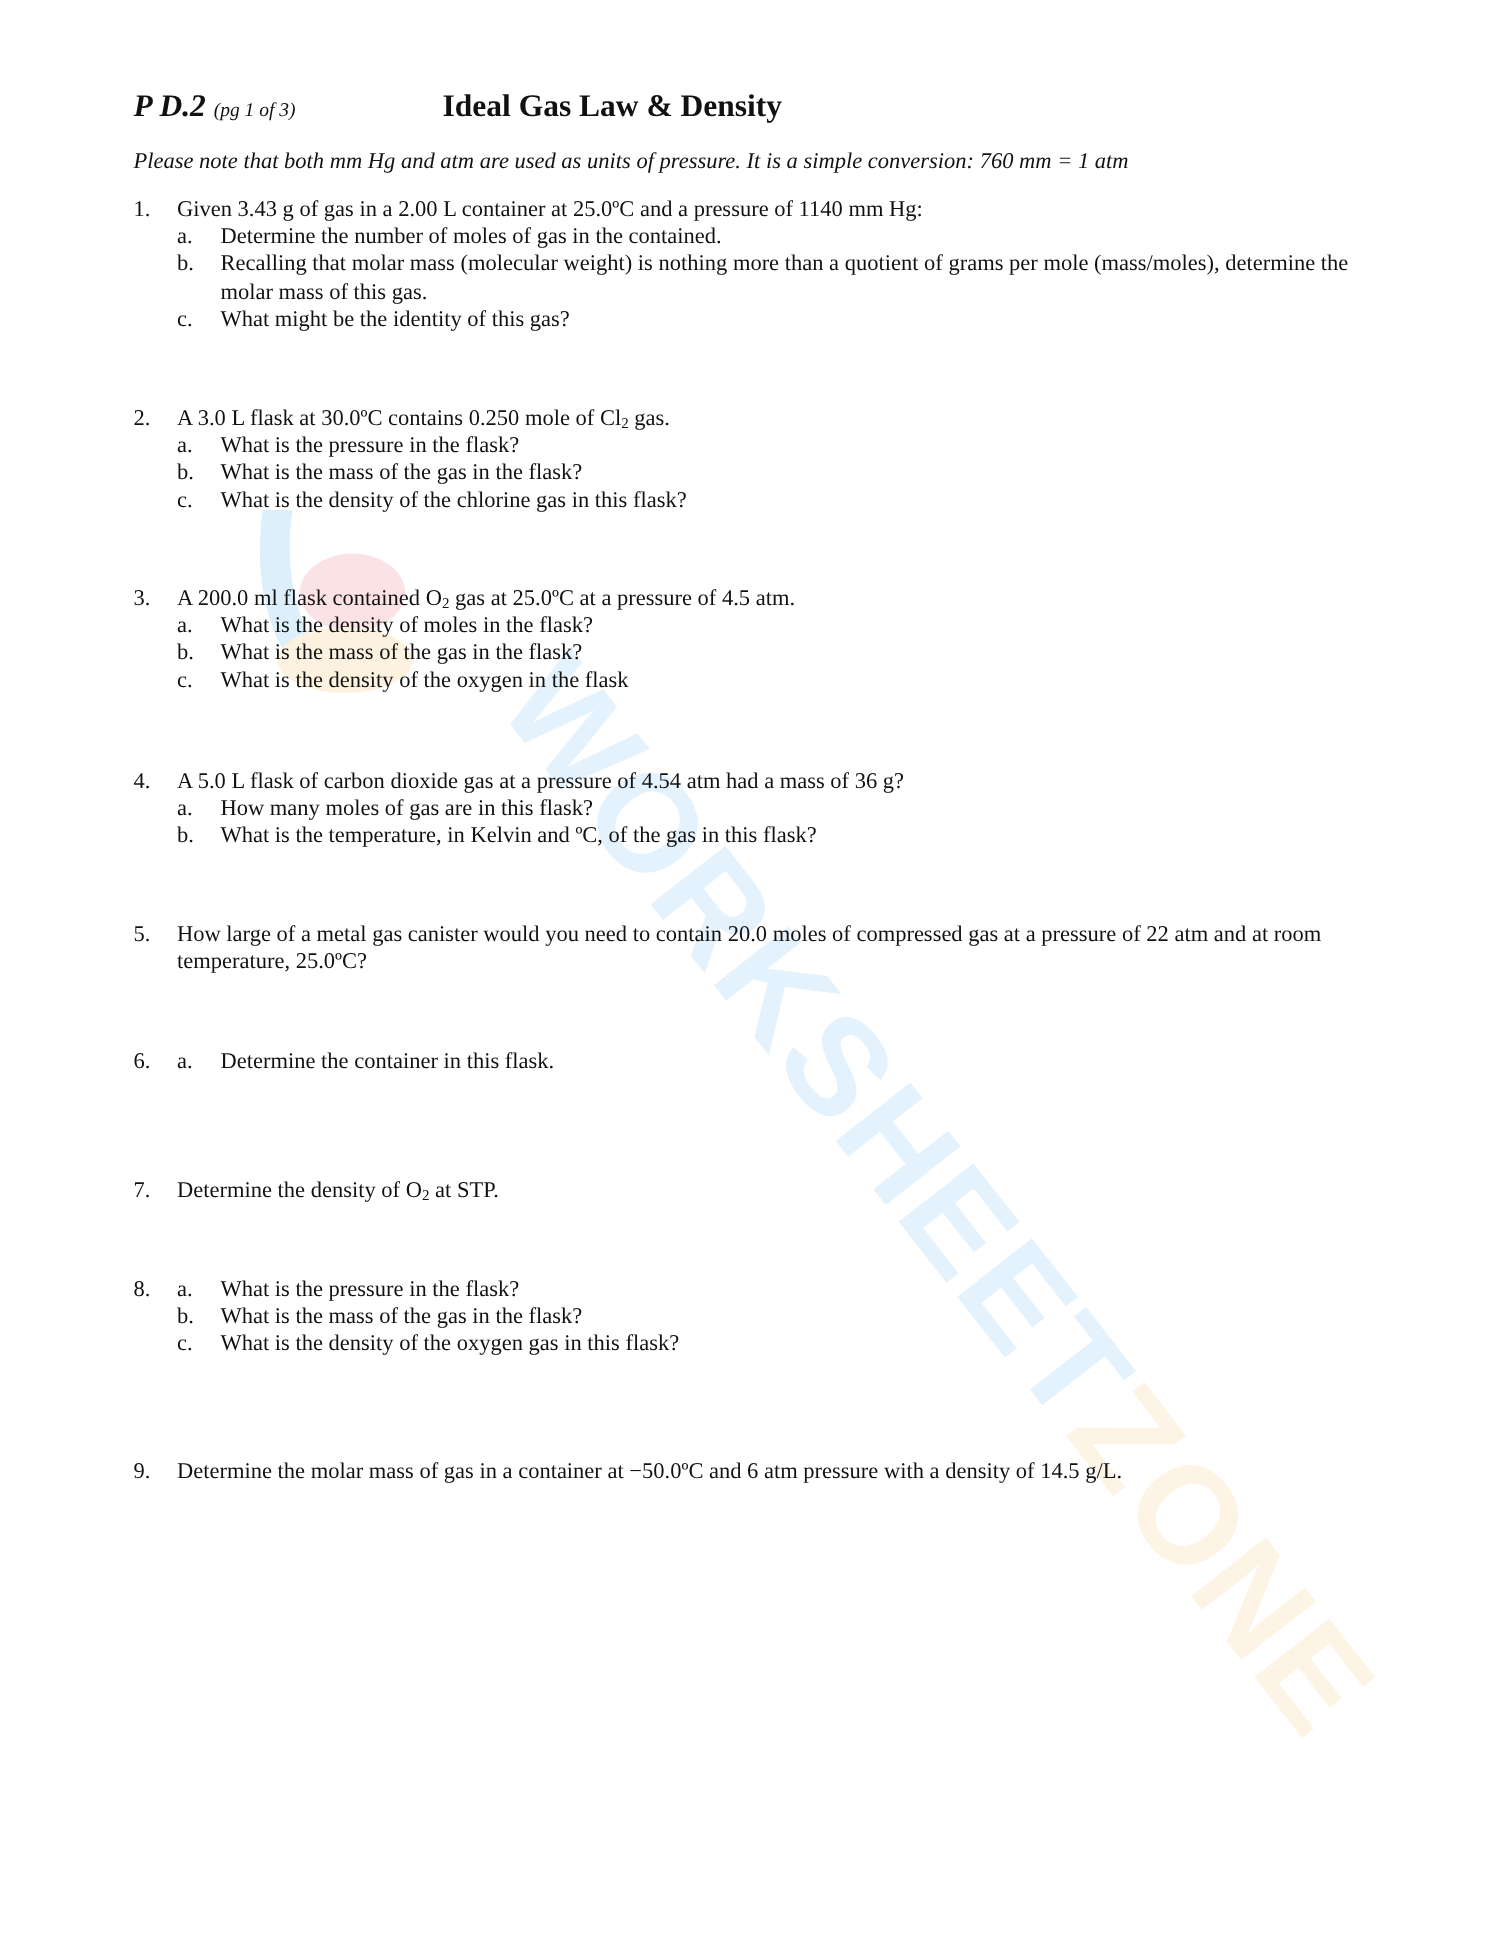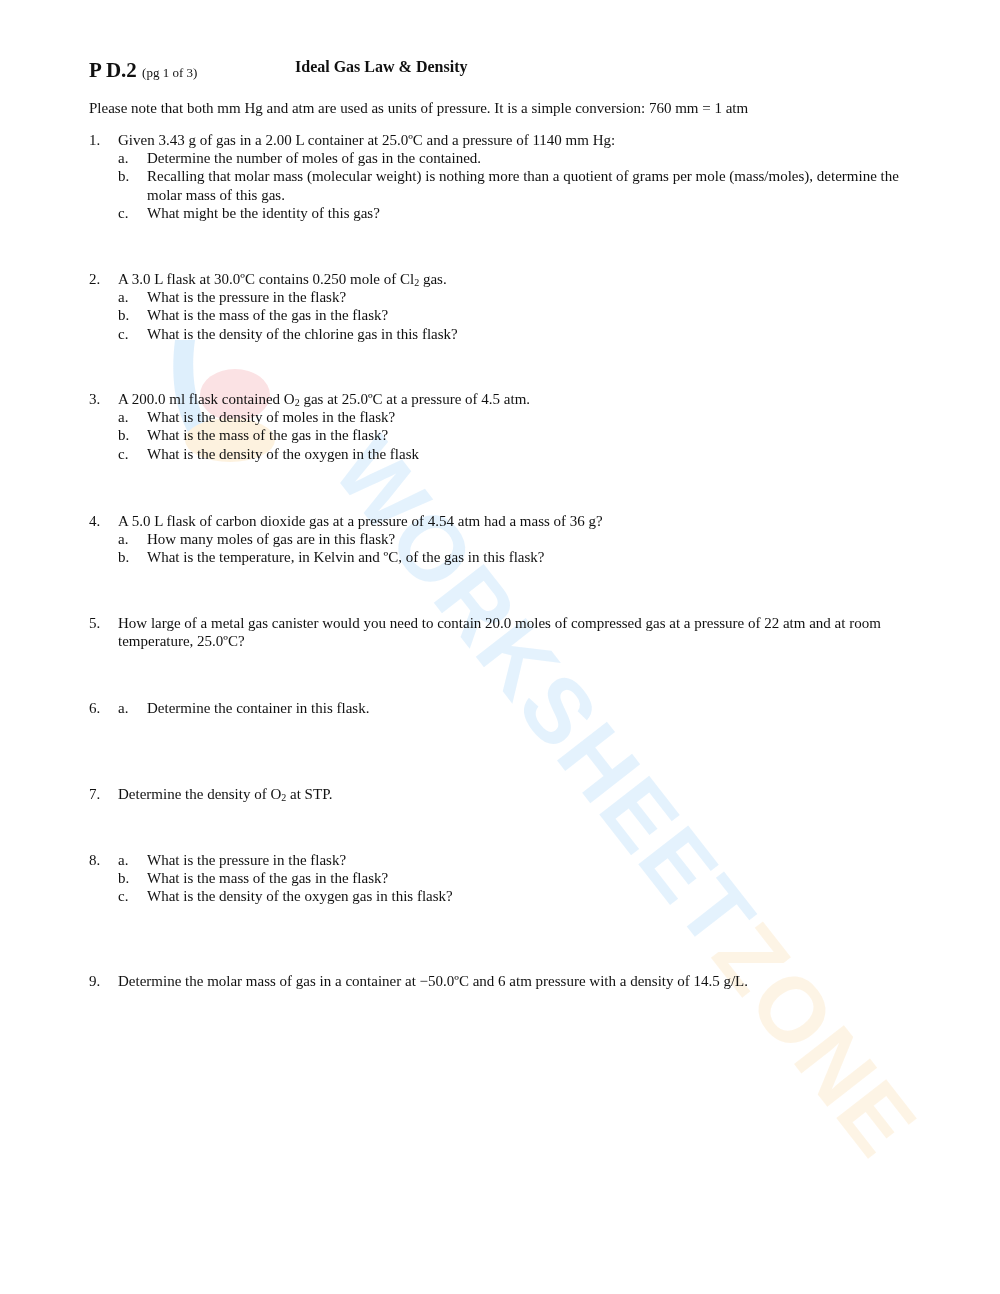--- a/index.html
+++ b/index.html
@@ -9,25 +9,25 @@
       color: #111;
     }
     .watermark {
       position: absolute; left: 0; top: 0; width: 1000px; height: 1294px;
       pointer-events: none; z-index: 0;
     }
     .page { position: absolute; left: 0; top: 0; width: 1000px; z-index: 1; }
     .header {
       position: absolute; left: 89px; top: 58px; width: 800px; height: 30px;
     }
-    .code { position: absolute; left: 0; top: 0; font-weight: bold; font-size: 21px; }
+    .code { position: absolute; left: 0; top: 0; font-weight: bold; font-size: 21px; font-style: italic; }
     .pg { font-weight: normal; font-size: 13px; }
-    .title { position: absolute; left: 206px; top: 0; font-weight: bold; font-size: 16px; }
+    .title { position: absolute; left: 206px; top: 0; font-weight: bold; font-size: 21px; }
     .note {
-      position: absolute; left: 89px; top: 100px; font-size: 15px;
+      position: absolute; left: 89px; top: 100px; font-style: italic; font-size: 15px;
       white-space: nowrap;
     }
     .q { position: absolute; left: 89px; width: 830px; font-size: 15px; line-height: 18.2px; }
     .q-row { position: relative; padding-left: 29px; }
     .q-num { position: absolute; left: 0; top: 0; }
     .sub-row { position: relative; padding-left: 58px; }
     .sub-letter { position: absolute; left: 29px; top: 0; }
     sub { font-size: 10px; vertical-align: -2px; line-height: 0; }
   </style>
 </head>

